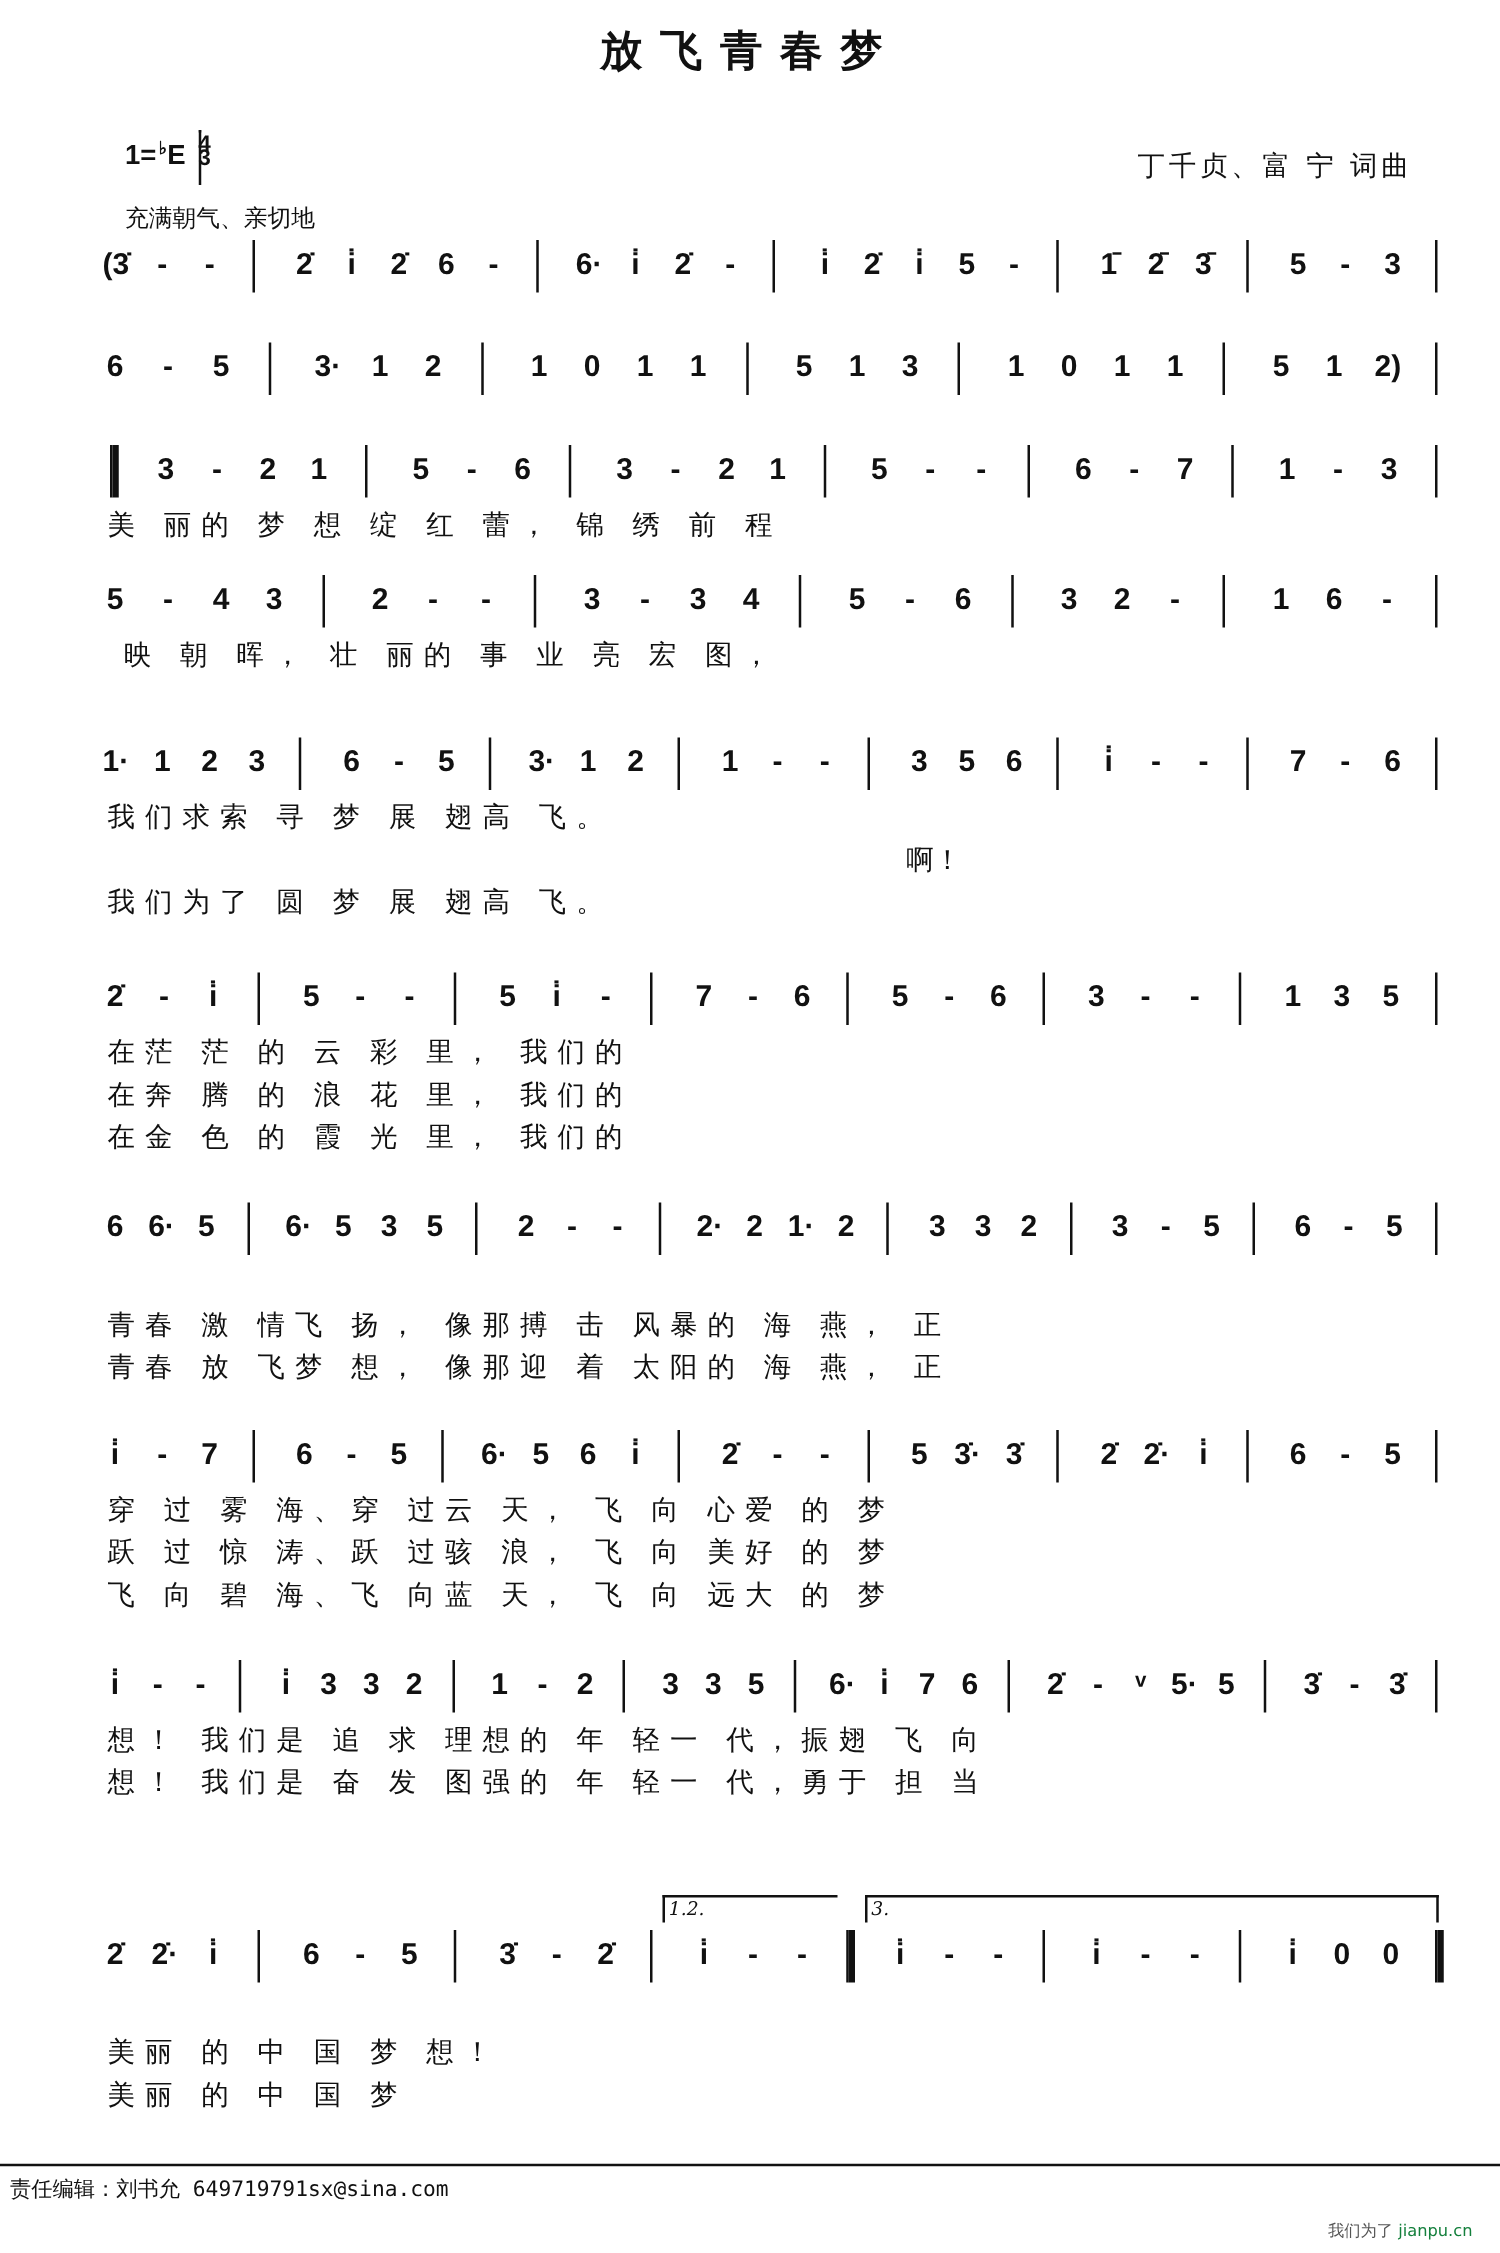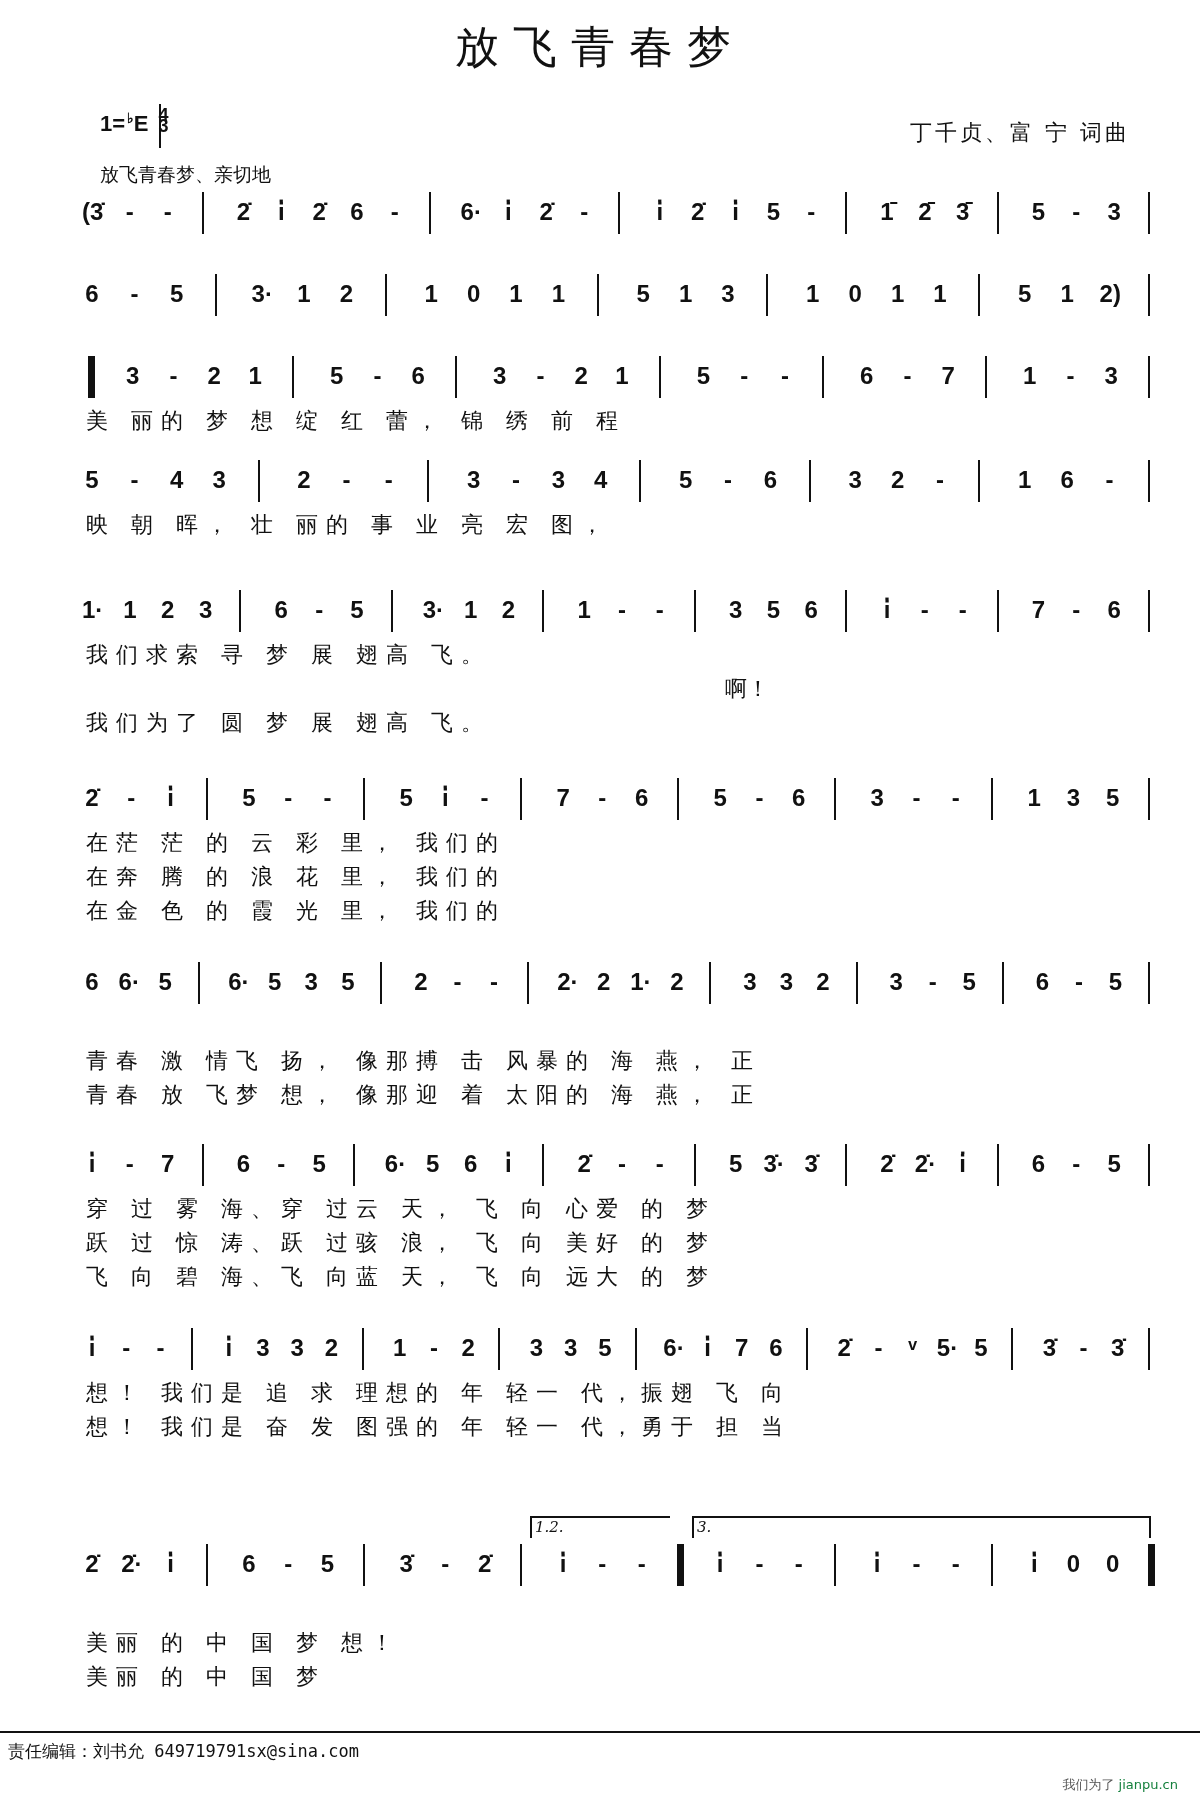--- a/index.html
+++ b/index.html
@@ -1,20 +1,20 @@
 <!DOCTYPE html>
 <html><head>
 <meta charset="utf-8">
 <style>
   html, body { margin:0; padding:0; background:#fff; }
   body { width:1200px; height:1802px; position:relative; overflow:hidden; color:#111;
          font-family:"DejaVu Sans", sans-serif; }
   .abs { position:absolute; }
   .title { left:0; width:1200px; top:18px; text-align:center; font-family:"DejaVu Serif", serif;
-           font-size:44px; letter-spacing:14px; }
+           font-size:34px; letter-spacing:14px;font-weight:bold; }
   .key { left:100px; top:110px; font-family:"Liberation Sans", sans-serif; font-weight:bold; font-size:22px; }
   .key .flat { font-size:14px; vertical-align:super; margin-left:2px; }
   .key .frac { display:inline-block; vertical-align:middle; text-align:center; line-height:18px; margin-left:4px; font-size:18px; }
   .key .frac span { display:block; }
   .key .frac .bar { border-top:2px solid #111; }
   .composer { right:70px; top:118px; font-size:22px; font-family:"DejaVu Serif", serif; letter-spacing:3px; }
   .tempo { left:100px; top:162px; font-size:19px; }
   .row { left:80px; width:1080px; height:40px; }
   .note { position:absolute; font-family:"Liberation Sans", sans-serif; font-weight:bold; font-size:24px; width:20px; text-align:center; line-height:28px; }
   .bar { position:absolute; width:2px; background:#111; height:42px; top:-6px; }
@@ -29,21 +29,21 @@
 </head>
 <body>
 
 <div class="abs title">放飞青春梦</div>
 
 <div class="abs key">
   <span>1=</span><span class="flat">♭</span><span>E</span>
   <span class="frac"><span>3</span><span class="bar">4</span></span>
 </div>
 <div class="abs composer">丁千贞、富  宁 词曲</div>
-<div class="abs tempo">放飞青春梦、亲切地</div>
+<div class="abs tempo">充满朝气、亲切地</div>
 
 <div id="score">
     <div class="abs row" style="top: 198px;">
       <div class="note" style="left: 2px;">(3̇</div>
       <div class="note" style="left: 39.8571px;">-</div>
       <div class="note" style="left: 77.7143px;">-</div>
       <div class="bar" style="left: 121.571px;"></div>
       <div class="note" style="left: 153.429px;">2̇</div>
       <div class="note" style="left: 191.286px;">i̇</div>
       <div class="note" style="left: 229.143px;">2̇</div>
@@ -148,21 +148,21 @@
       <div class="note" style="left: 680.4px;">6</div>
       <div class="bar" style="left: 728.8px;"></div>
       <div class="note" style="left: 765.2px;">3</div>
       <div class="note" style="left: 807.6px;">2</div>
       <div class="note" style="left: 850px;">-</div>
       <div class="bar" style="left: 898.4px;"></div>
       <div class="note" style="left: 934.8px;">1</div>
       <div class="note" style="left: 977.2px;">6</div>
       <div class="note" style="left: 1019.6px;">-</div>
       <div class="bar" style="left: 1068px;"></div>
-      <div class="lyr" style="left: 6px; top: 46px; letter-spacing: 8px; white-space: pre;">映 朝 晖， 壮 丽的 事 业 亮 宏 图，</div>
+      <div class="lyr" style="left: 19px; top: 46px; letter-spacing: 8px; white-space: pre;">映 朝 晖， 壮 丽的 事 业 亮 宏 图，</div>
     </div>
     <div class="abs row" style="top: 596px;">
       <div class="note" style="left: 2px;">1·</div>
       <div class="note" style="left: 39.8571px;">1</div>
       <div class="note" style="left: 77.7143px;">2</div>
       <div class="note" style="left: 115.571px;">3</div>
       <div class="bar" style="left: 159.429px;"></div>
       <div class="note" style="left: 191.286px;">6</div>
       <div class="note" style="left: 229.143px;">-</div>
       <div class="note" style="left: 267px;">5</div>

